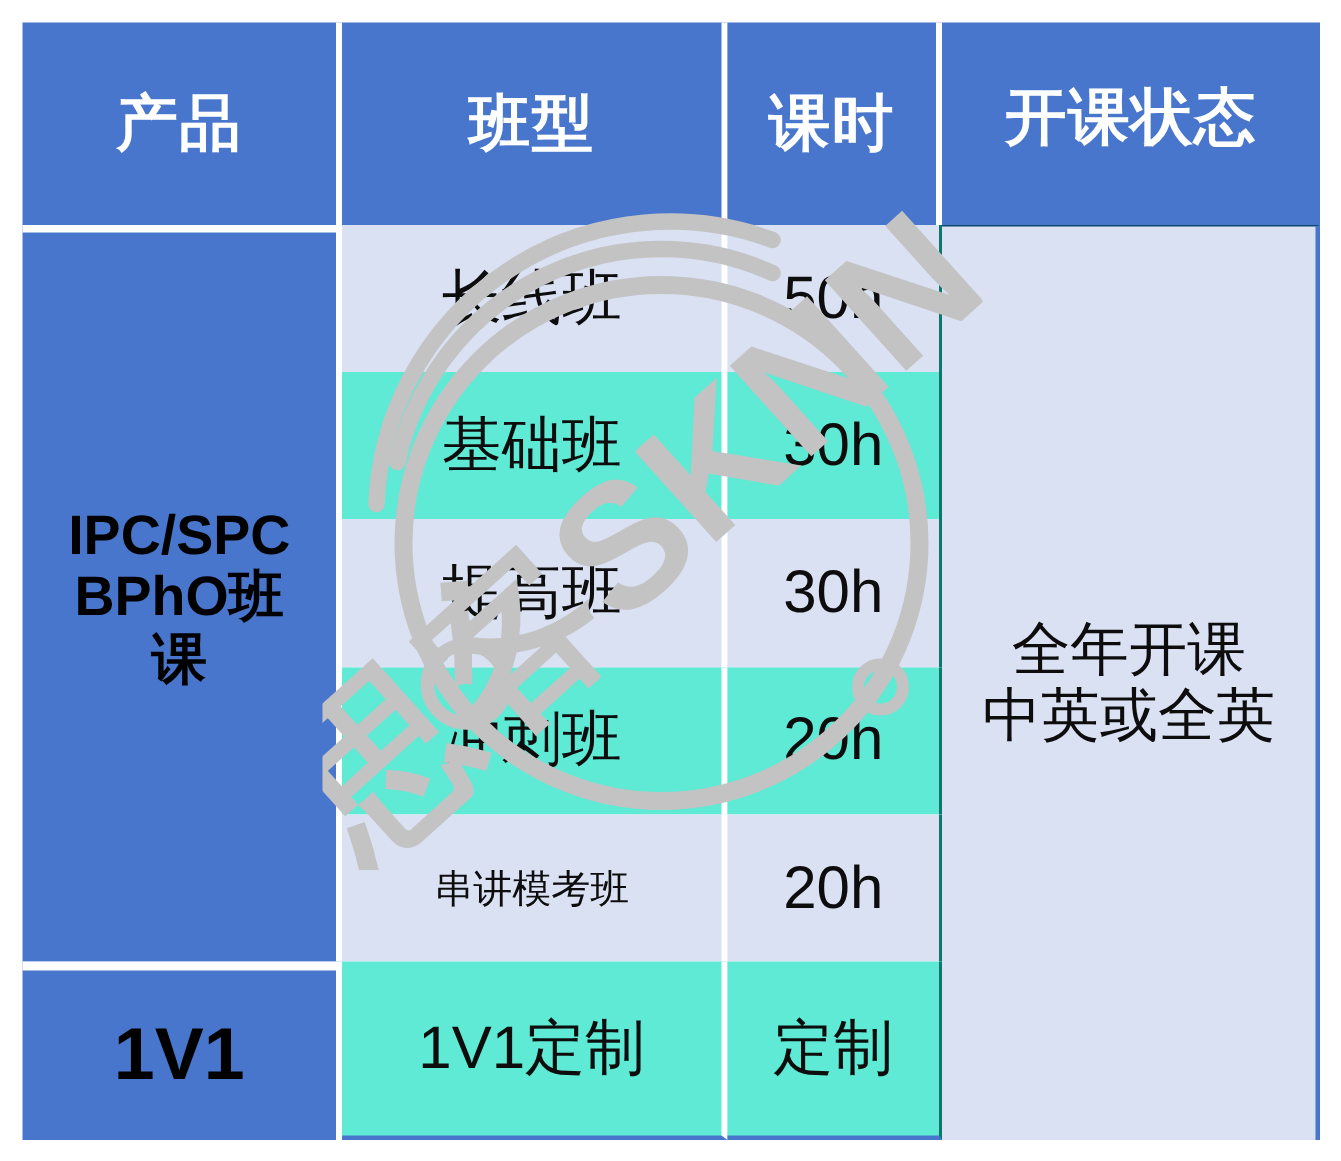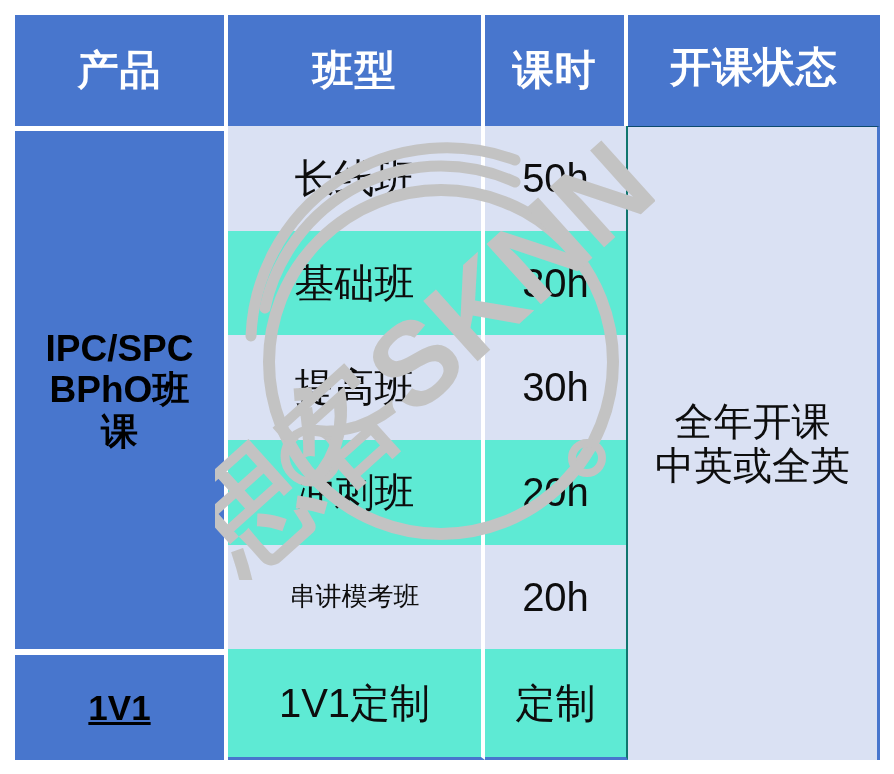--- a/index.html
+++ b/index.html
@@ -45,21 +45,21 @@
 
   table.price-table {
     border-collapse: separate;
     border-spacing: 0;
     width: 865px;
     height: 745px;
     table-layout: fixed;
   }
 
   table.price-table td {
-    padding: 4px;
+    padding: 16px;
     vertical-align: middle;
     text-align: center;
     line-height: 1.12;
   }
 
   
   .col-product  { width: 213px; }
   .col-type     { width: 257px; }
   .col-hours    { width: 143px; }
   .col-status   { width: 252px; }
@@ -81,23 +81,22 @@
     background: #4876cd;
     color: #000000;
     font-weight: bold;
     font-size: 37px;
     border-right: 4px solid #ffffff;
     border-top: 5px solid #ffffff;
   }
   .product-cell .pl { display: block; }
 
   .product-cell.single {
-    font-size: 35px;
+    font-size: 49px;
     border-bottom: 0;
-    text-decoration: underline;
   }
 
   
   .cell {
     font-size: 40px;
     color: #0d0d0d;
     background: #5eead4;
     position: relative;
     z-index: 3;
   }

